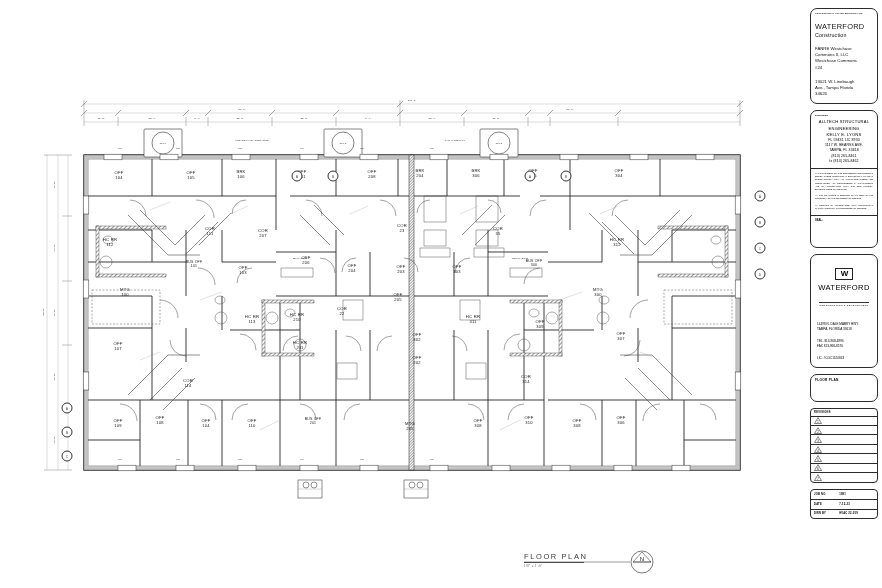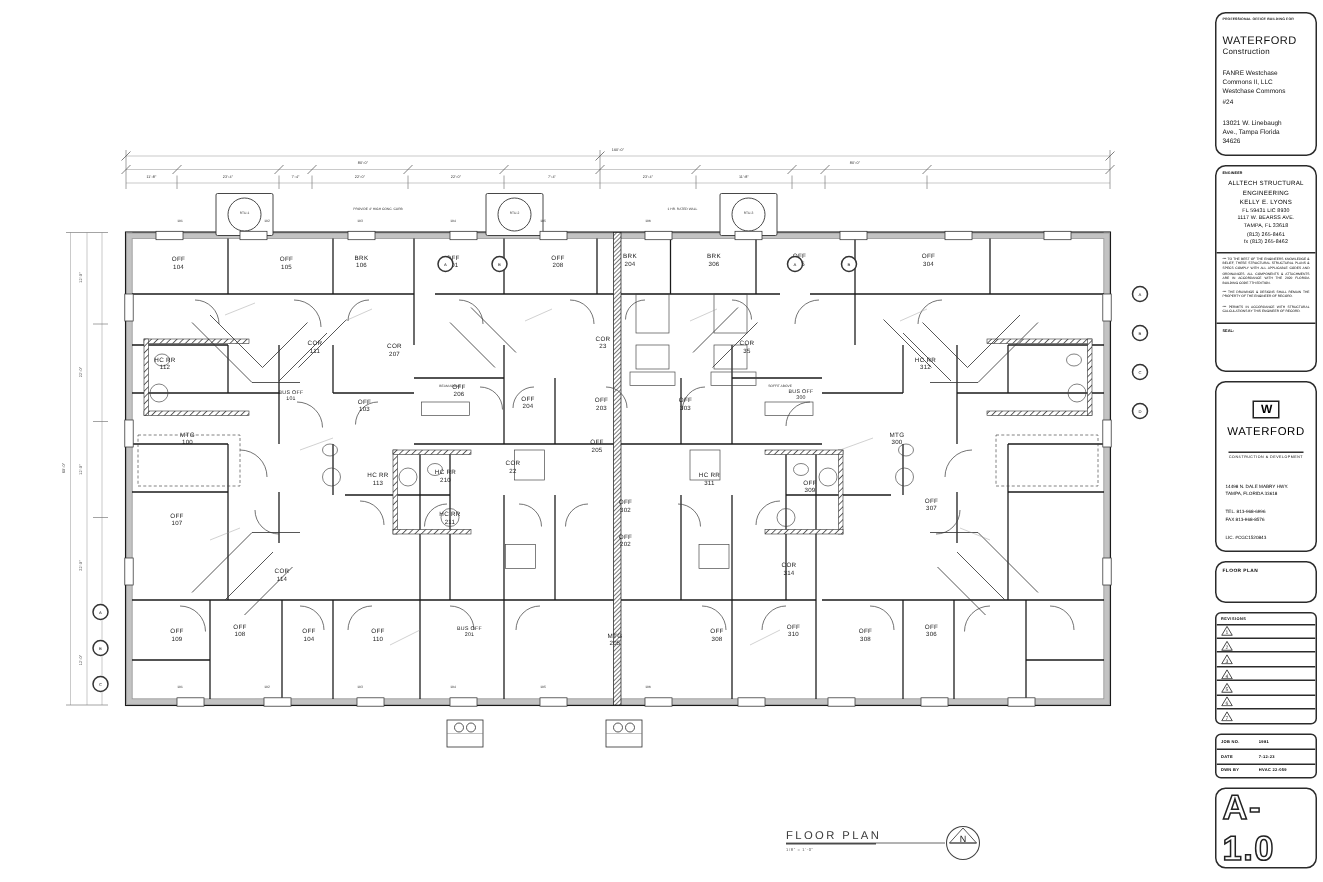--- a/index.html
+++ b/index.html
@@ -825,18 +825,15 @@
       <div class="job-row">
         <div class="job-k">DATE</div>
         <div class="job-v">7-12-23</div>
       </div>
       <div class="job-row">
         <div class="job-k">DWN BY</div>
         <div class="job-v">HVAC 22-059</div>
       </div>
     </div>
 
-    <div class="tb-box sheetno-box">
-      <div class="sheetno">A-1.0</div>
-    </div>
 
   </div>
 </div>
 
 </body></html>

